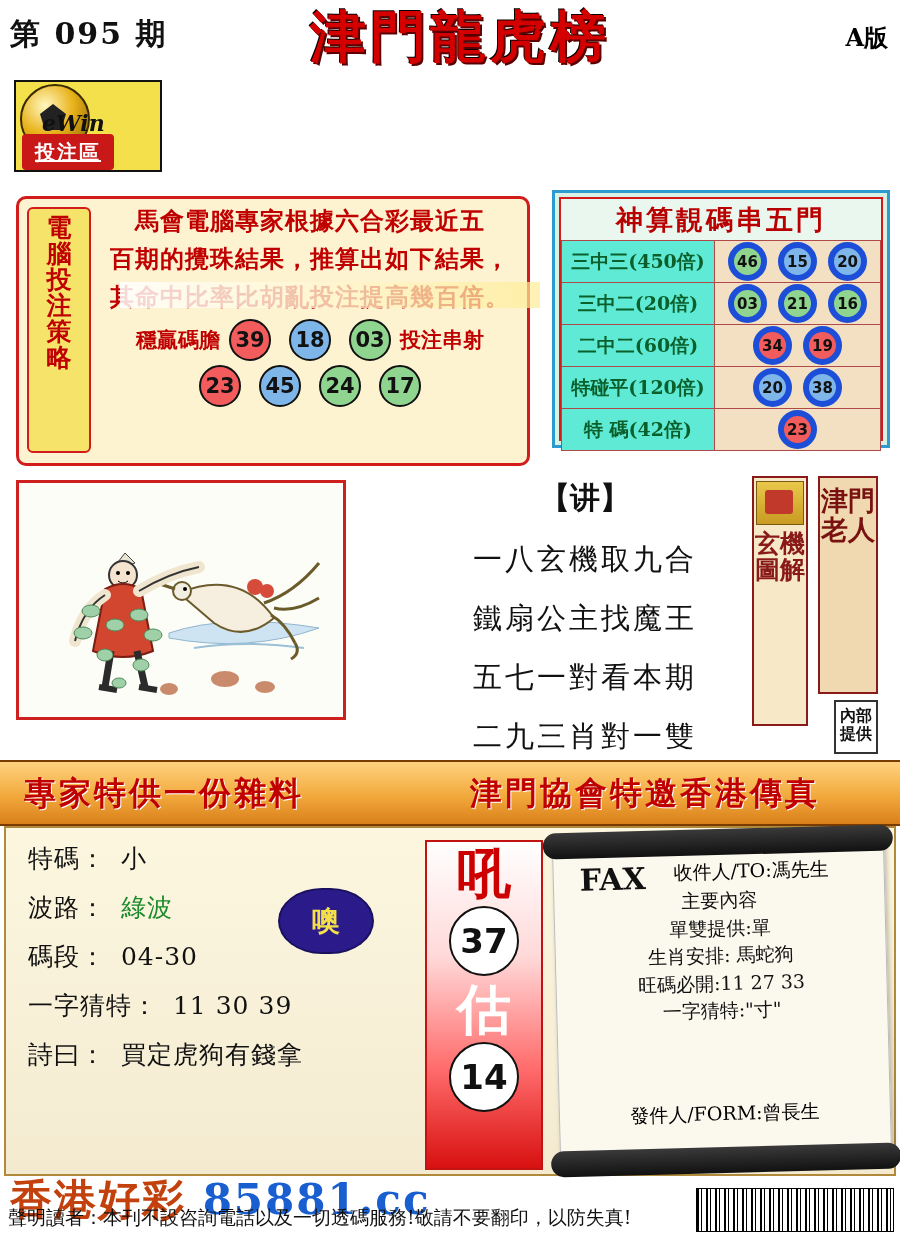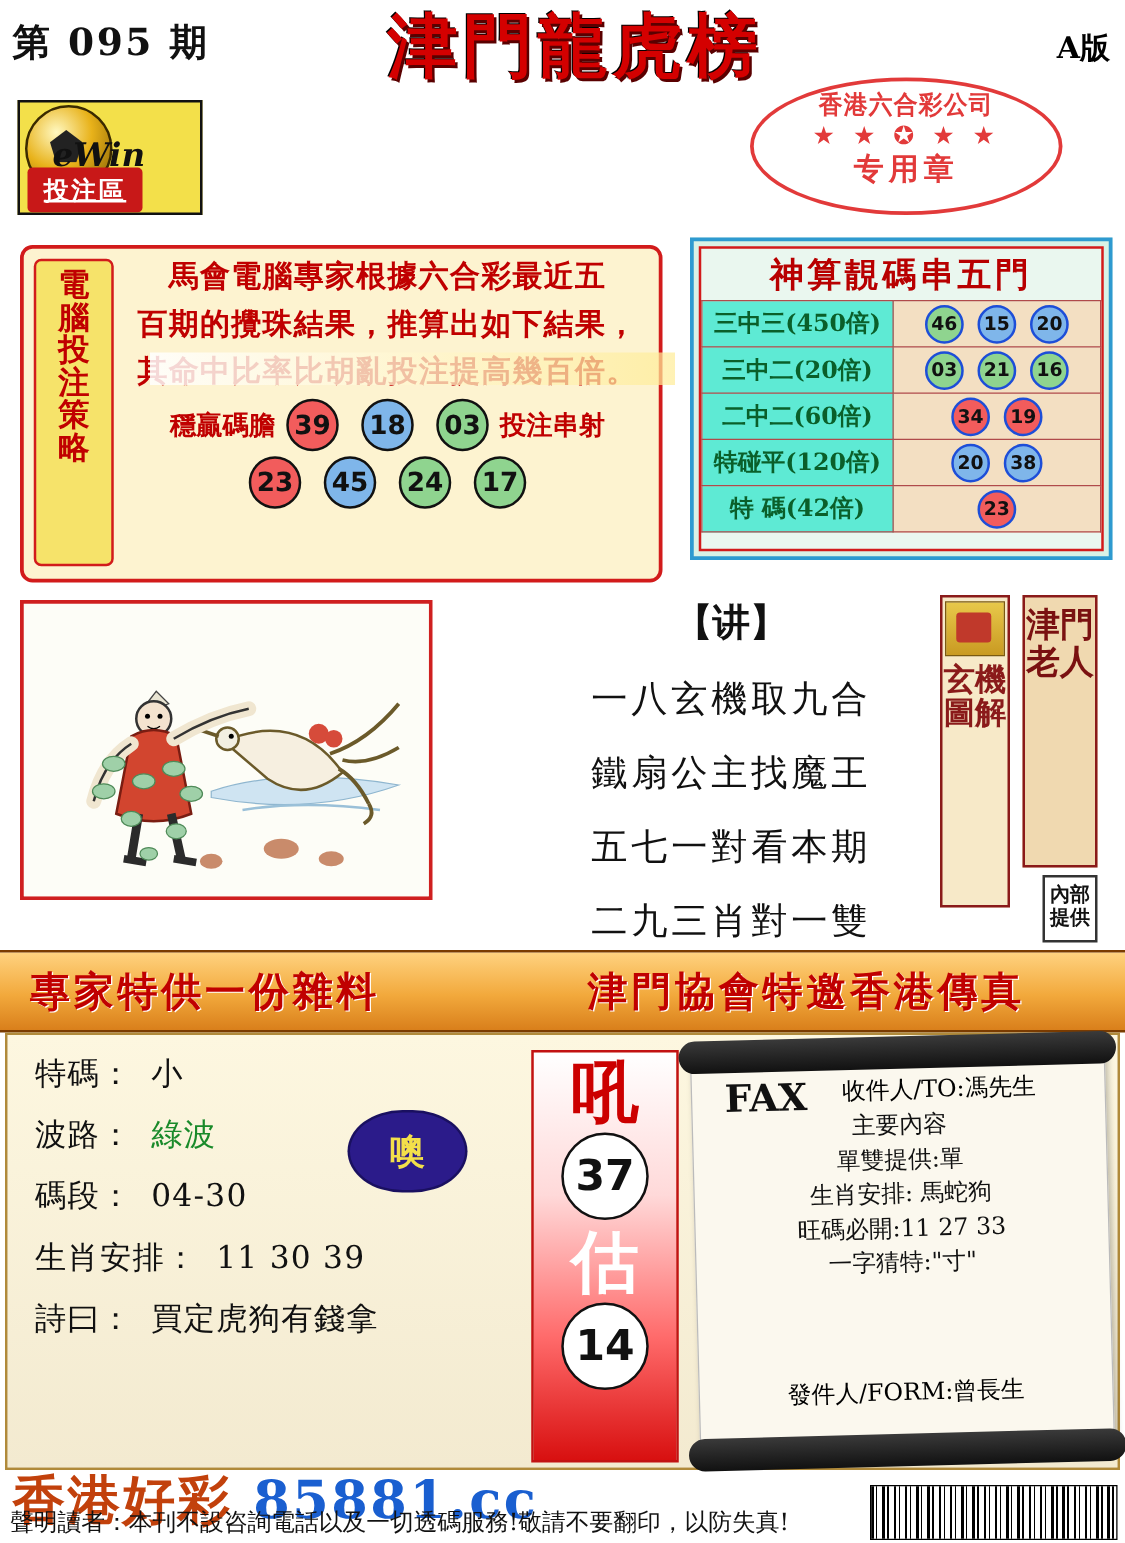--- a/index.html
+++ b/index.html
@@ -57,21 +57,21 @@
   .ewin .ball{
     position:absolute;left:4px;top:2px;width:66px;height:66px;border-radius:50%;
     background:radial-gradient(circle at 35% 30%,#fff8c0 0%,#e8b21a 45%,#7a5600 100%);
     border:2px solid #3a2a00;
   }
   .ewin .ball:after{
     content:"";position:absolute;left:18px;top:18px;width:26px;height:26px;
     background:#222;clip-path:polygon(50% 0,100% 38%,81% 100%,19% 100%,0 38%);
   }
   .ewin .etxt{
-    position:absolute;left:26px;top:28px;font-size:26px;font-weight:bold;color:#111;
+    position:absolute;left:26px;top:28px;font-size:22px;font-weight:bold;color:#111;
     font-family:"DejaVu Serif","Liberation Serif",serif;font-style:italic;
   }
   .ewin .sub{
     position:absolute;left:6px;top:52px;width:92px;height:36px;
     background:#c81818;color:#fff;font-size:20px;font-weight:bold;
     text-align:center;line-height:36px;letter-spacing:2px;
     border-radius:4px;
     font-family:"DejaVu Serif","Liberation Serif",serif;
     text-decoration:underline;
   }
@@ -131,21 +131,21 @@
   .numtable td{
     border:1px solid #b04a4a;height:34px;vertical-align:middle;
   }
   .numtable td.lbl{
     width:150px;color:#0a5f2a;font-size:19px;font-weight:bold;text-align:center;
     font-family:"DejaVu Serif","Liberation Serif",serif;background:#5eead4;
   }
   .numtable td.val{background:#f3dfc2;text-align:center;}
   .mini{
     display:inline-flex;align-items:center;justify-content:center;
-    width:27px;height:27px;border-radius:50%;border:2px solid #1d4ed8;
+    width:27px;height:27px;border-radius:50%;border:6px solid #1d4ed8;
     font-size:15px;font-weight:bold;color:#111;margin:0 3px;
     font-family:"DejaVu Sans","Liberation Sans",sans-serif;
   }
 
   
   .illus{
     position:absolute;left:16px;top:480px;width:330px;height:240px;
     border:3px solid #cf2020;background:#fdfdfa;box-sizing:border-box;overflow:hidden;
   }
 
@@ -307,25 +307,20 @@
 </style>
 </head>
 <body>
 
 <div class="page">
 
   <div class="issue">第 095 期</div>
   <div class="main-title">津門龍虎榜</div>
   <div class="version">A版</div>
 
-  <div class="stamp">
-    <div class="s-top">香港六合彩公司</div>
-    <div class="s-stars">★ ★ ✪ ★ ★</div>
-    <div class="s-bot">专用章</div>
-  </div>
 
   <div class="ewin">
     <div class="ball"></div>
     <div class="etxt">eWin</div>
     <div class="sub">投注區</div>
   </div>
 
   <div class="strategy">
     <div class="label">
       <span>電</span>
@@ -485,21 +480,21 @@
       </div>
       <div class="row">
         <span class="k">波路：</span>
         <span class="v green">綠波</span>
       </div>
       <div class="row">
         <span class="k">碼段：</span>
         <span class="v">04-30</span>
       </div>
       <div class="row">
-        <span class="k">生肖安排：</span>
+        <span class="k">一字猜特：</span>
         <span class="v">11 30 39</span>
       </div>
       <div class="row">
         <span class="k">詩曰：</span>
         <span class="v">買定虎狗有錢拿</span>
       </div>
     </div>
   </div>
 
   <div class="emblem">

